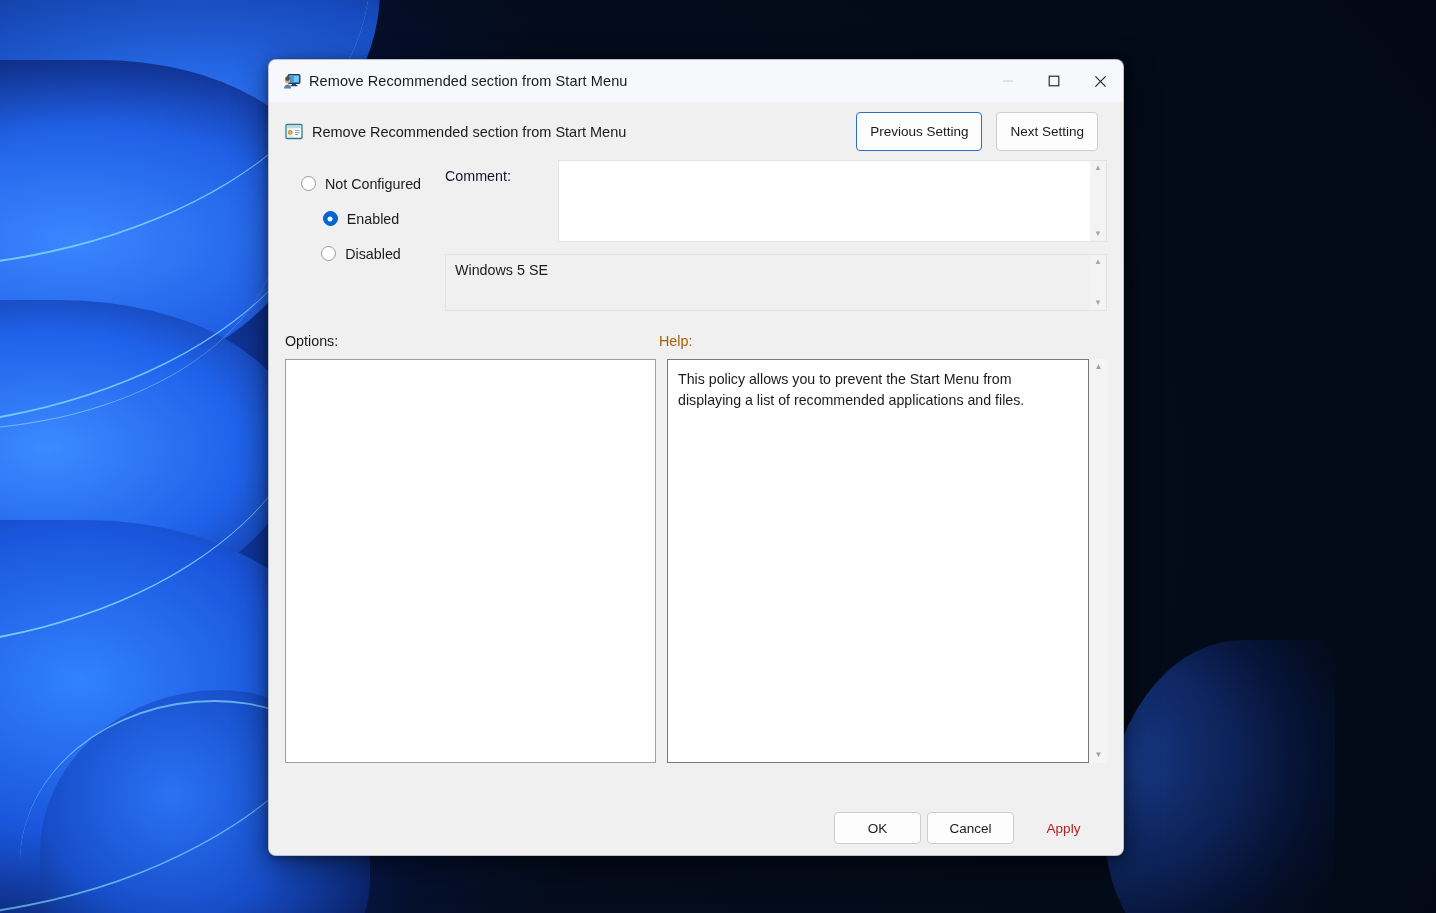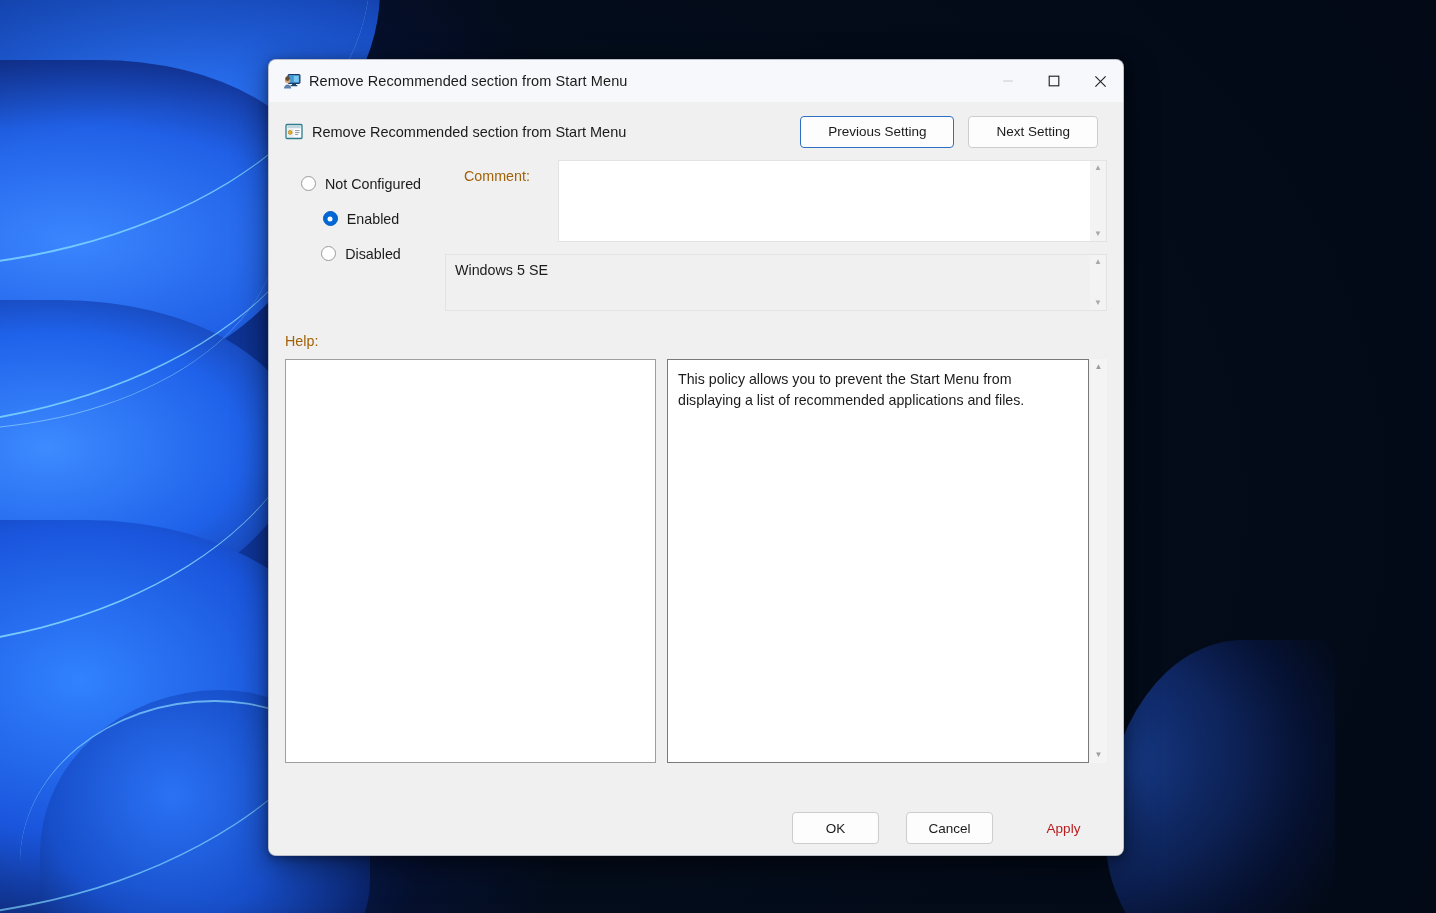--- a/index.html
+++ b/index.html
@@ -119,22 +119,22 @@
   #policy-icon { width: 18px; height: 17px; margin-right: 9px; flex: none; position: relative;}
   #policy-name { font-size: 14.5px; color: #1b1b1b; }
   #nav-buttons { margin-left: auto; display: flex; gap: 14px; padding-right: 9px;}
   .btn {
     font-family: "Liberation Sans", sans-serif;
     font-size: 13.5px;
     color: #1b1b1b;
     background: #fdfdfd;
     border: 1px solid #cdcdcd;
     border-radius: 4px;
-    height: 32px;
-    padding: 0 27px;
+    height: 39px;
+    padding: 0 13px;
     cursor: default;
     white-space: nowrap;
   }
   .btn.focused { border: 1.6px solid #2d6fc4; }
   .btn.disabled { color: #b91c1c; background: #f0f0f0; border-color: transparent; }
 
   
   #state-row { display: flex; padding: 6px 16px 0 16px; }
   #radio-col { width: 152px; padding-top: 6px; }
   .radio-line { display: flex; align-items: center; height: 35px; justify-content: center; }
@@ -147,22 +147,22 @@
   .radio.checked::after {
     content: ""; position: absolute; left: 50%; top: 50%;
     width: 5px; height: 5px; border-radius: 50%; background: #fff;
     transform: translate(-50%,-50%);
   }
   .radio-label { font-size: 14.3px; color: #1b1b1b; }
 
   #fields-col { flex: 1; padding-left: 8px; }
   .field-row { display: flex; }
   .field-label {
-    font-size: 14.3px; color: #a16207; width: 113px; flex: none;
-    text-align: center; padding-right: 9px; padding-top: 8px;
+    font-size: 14.3px; color: #0f172a; width: 113px; flex: none;
+    text-align: left; padding-right: 9px; padding-top: 8px;
   }
   .box-with-scroll { display: flex; flex: 1; }
   #comment-box {
     height: 82px; background: #ffffff; border: 1px solid #e3e3e3;
     border-right: none; flex: 1;
   }
   #supported-box {
     height: 57px; background: #f0f0f0; border: 1px solid #e3e3e3;
     border-right: none; flex: 1;
     padding: 7px 9px; font-size: 14.3px; color: #1b1b1b;
@@ -196,21 +196,21 @@
   #help-scroll {
     width: 17px; background: #f4f4f4;
     display: flex; flex-direction: column; justify-content: space-between;
     align-items: center; padding: 4px 0; margin-left: 1px; height: 404px;
   }
   #help-scroll .arrow { font-size: 8px; color: #9d9d9d; line-height: 1; }
 
   
   #footer {
     position: absolute; right: 16px; bottom: 13px;
-    display: flex; gap: 27px;
+    display: flex; gap: 6px;
   }
   #footer .btn { height: 32px; width: 87px; padding: 0; }
 </style>
 </head>
 <body>
 
 <div id="desktop">
   <div id="wallpaper-base"></div>
   <div class="ribbon" id="rb1"></div>
   <div class="ribbon" id="rb2"></div>
@@ -319,20 +319,21 @@
               <div class="vscroll">
                 <span class="arrow">▲</span>
                 <span class="arrow">▼</span>
               </div>
             </div>
           </div>
         </div>
       </div>
 
       <div id="labels-row">
+        <span id="options-label">Options:</span>
         <span id="help-label">Help:</span>
       </div>
 
       <div id="panes-row">
         <div id="options-pane"></div>
         <div id="help-wrap">
           <div id="help-pane">
             <p>This policy allows you to prevent the Start Menu from displaying a list of recommended applications and files.</p>
           </div>
           <div id="help-scroll">

